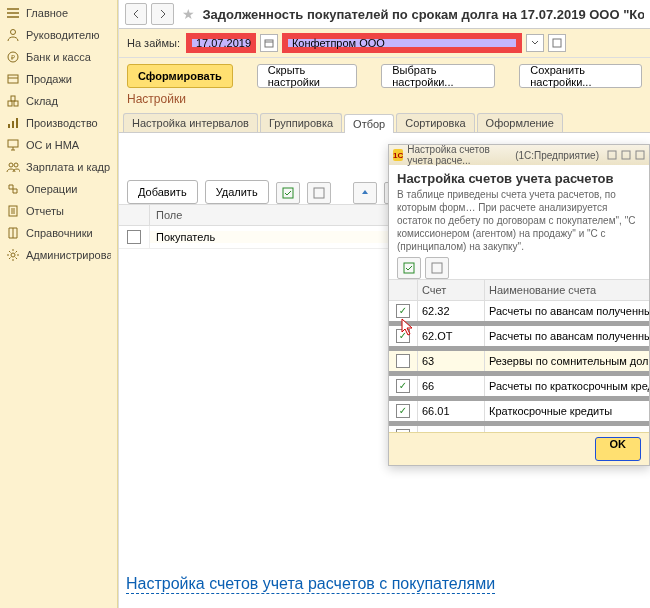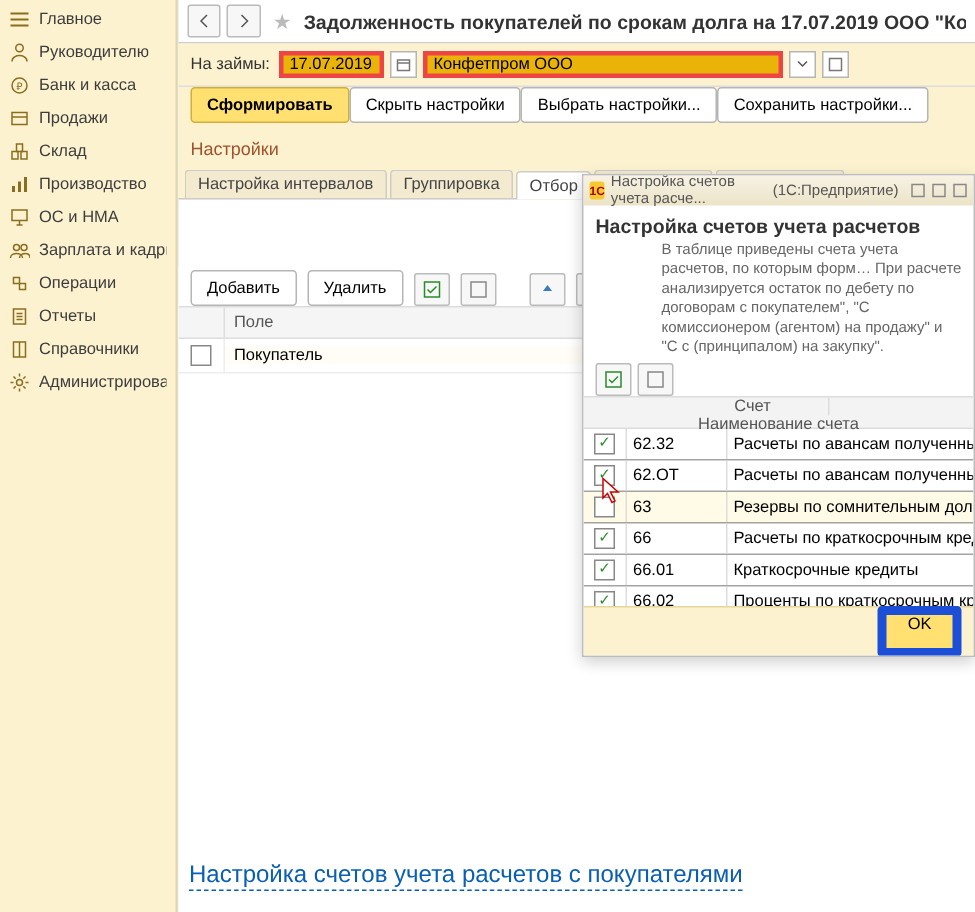--- a/index.html
+++ b/index.html
@@ -76,36 +76,36 @@
     height: 28px;
     display: flex;
     align-items: center;
     gap: 4px;
     padding: 0 8px;
     border-bottom: 1px solid #ddd;
     background: #fdf2cf;
   }
   .date-row label { color: #333; margin-right: 2px; }
   .input-box {
-    border: 3px solid #ef4444;
-    background: #eab308;
+    border: 6px solid #ef4444;
+    background: #c4b5fd;
     height: 18px;
     padding: 4px 4px;
     display: inline-flex;
     align-items: center;
     box-sizing: border-box;
   }
   .input-box.date { width: 70px; }
   .input-box.org { width: 240px; }
   .icon-inbox { width: 18px; height: 18px; border: 1px solid #b5b5b5; background: #fff; display:inline-flex; align-items:center; justify-content:center; box-sizing:border-box; }
   .btn-row {
     height: 30px;
     display: flex;
-    align-items: flex-start;
-    gap: 0;
+    align-items: flex-end;
+    gap: 24px;
     padding: 0 8px;
     background: #fdf2cf;
   }
   .btn {
     border: 1px solid #b5b5b5;
     background: #fff;
     height: 22px;
     padding: 0 10px;
     display: inline-flex;
     align-items: center;
@@ -202,21 +202,21 @@
     color: #0a5fb3;
     font-size: 16px;
     cursor: pointer;
     text-decoration: none;
     border-bottom: 1px dashed #0a5fb3;
     text-align: center;
   }
   
   .popup {
     position: absolute;
-    top: 116px;
+    top: 144px;
     left: 388px;
     width: 260px;
     height: 320px;
     background: #fff;
     border: 1px solid #bcbcbc;
     box-shadow: 0 3px 10px rgba(0,0,0,0.2);
     display: flex;
     flex-direction: column;
     z-index: 10;
     overflow: hidden;
@@ -246,49 +246,47 @@
     font-size: 13px;
     font-weight: bold;
     padding: 6px 8px 2px;
     color: #333;
   }
   .popup-desc {
     font-size: 10px;
     color: #666;
     padding: 0 8px 4px;
     line-height: 1.3;
-    margin-left: 44px;
   }
   .popup-toolbar {
     height: 22px;
     display: flex;
     gap: 4px;
     padding: 0 8px;
     align-items: center;
   }
   .popup-grid-header {
     display: flex;
     background: #f3f3f3;
     border-top: 1px solid #ddd;
     border-bottom: 1px solid #ddd;
     height: 20px;
     align-items: center;
     font-size: 11px;
     color: #555;
-    flex-direction: column;
   }
   .pcol-chk { width: 28px; border-right: 1px solid #ddd; height:100%; }
   .pcol-acc { width: 58px; border-right: 1px solid #ddd; padding: 0 4px; height:100%; display:flex; align-items:center; }
   .pcol-name { flex: 1; padding: 0 4px; height:100%; display:flex; align-items:center; }
   .popup-rows { flex:1; overflow:hidden; }
   .popup-row {
     display: flex;
     height: 20px;
     align-items: center;
-    border-bottom: 1px solid #a3a3a3;
+    border-bottom: 5px solid #a3a3a3;
     font-size: 11px;
   }
   .popup-row.selected { background: #fffbe6; }
   .popup-row .pcol-chk { display:flex; align-items:center; justify-content:center; }
   .popup-row .pcol-name { white-space: nowrap; overflow: hidden; }
   .cursor-arrow {
     position: absolute;
     pointer-events: none;
     z-index: 20;
   }
@@ -296,22 +294,22 @@
     height: 32px;
     background: #fdf2cf;
     border-top: 1px solid #e5d79a;
     display: flex;
     align-items: center;
     justify-content: flex-end;
     padding: 0 8px;
   }
   .ok-btn {
     background: #ffe071;
-    border: 6px solid #1d4ed8;
-    font-weight: normal;
+    border: 1px solid #1d4ed8;
+    font-weight: bold;
     height: 22px;
     padding: 0 14px;
     border-radius: 3px;
     cursor: pointer;
   }
 </style>
 </head>
 <body>
 
 <div class="sidebar">

